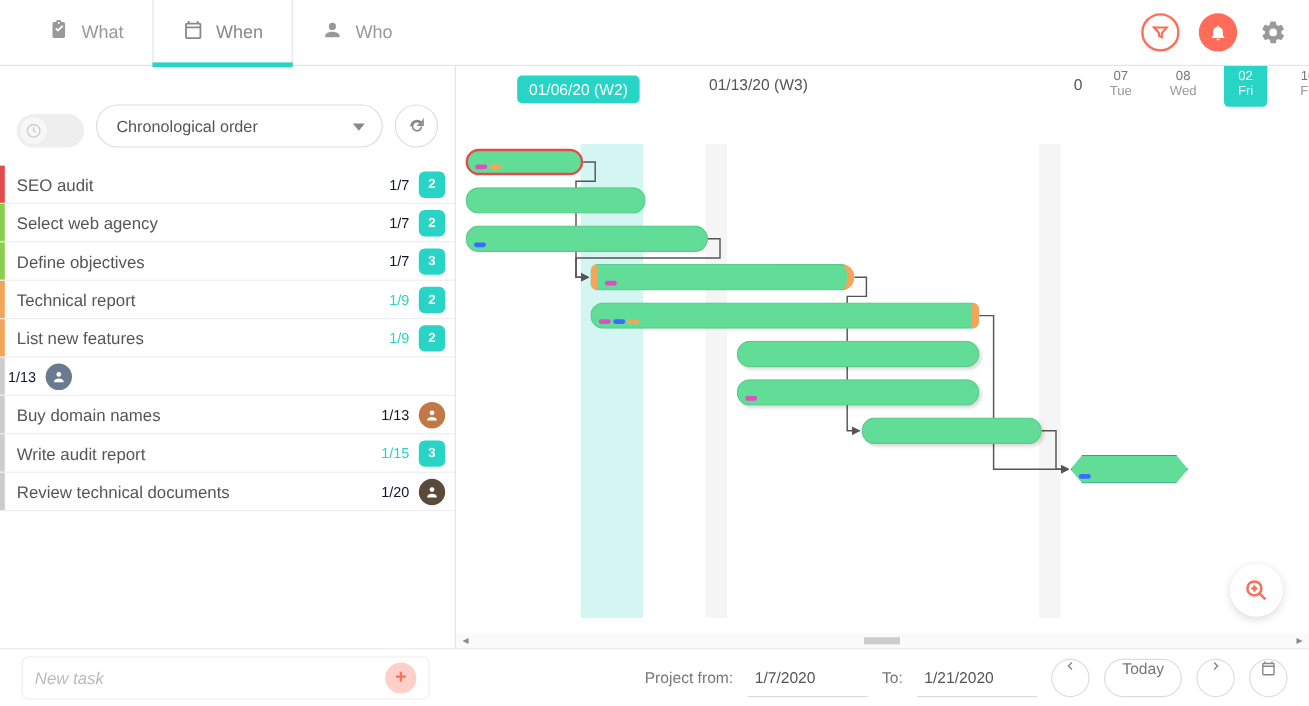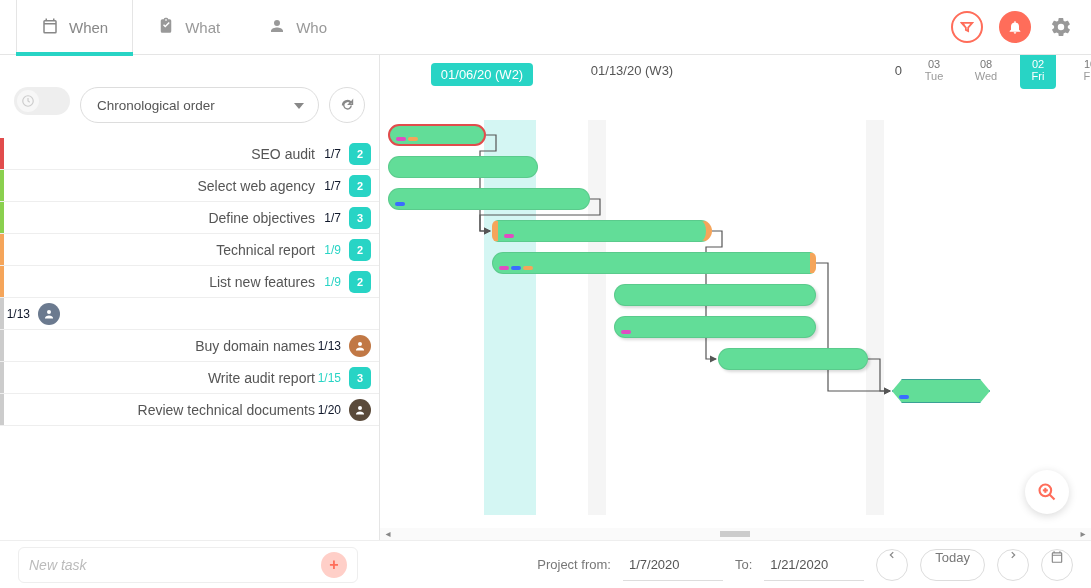--- a/index.html
+++ b/index.html
@@ -71,21 +71,21 @@
   }
   .sidebar {
     width: 380px;
     border-right: 1px solid #e5e5e5;
     padding: 20px 0 0 0;
     display: flex;
     flex-direction: column;
   }
   .sidebar-controls {
     display: flex;
-    align-items: flex-start;
+    align-items: flex-end;
     gap: 10px;
     padding: 12px 14px 15px;
   }
   .toggle {
     width: 56px; height: 28px;
     border-radius: 16px;
     background: #eee;
     position: relative;
   }
   .toggle::before {
@@ -130,21 +130,21 @@
   }
   .task-row {
     height: 32px;
     display: flex;
     align-items: center;
     padding-right: 8px;
     border-bottom: 1px solid #eee;
     font-size: 14px;
   }
   .task-row .stripe { width: 4px; height: 100%; }
-  .task-row .name { flex:1; padding-left: 10px; color:#555;text-align:right; }
+  .task-row .name { flex:1; padding-left: 10px; color:#555; }
   .task-row .date { color:#0f172a; font-size:12px; margin-right:8px; min-width:26px; text-align:right;}
   .task-row .date.due { color:#28d4c5; }
   .task-row .badge {
     width:22px; height:22px; border-radius:5px;
     background:#28d4c5; color:#fff;
     display:flex; align-items:center; justify-content:center;
     font-size:11px; font-weight:bold;
   }
   .task-row .avatar {
     width:22px; height:22px; border-radius:50%;
@@ -277,35 +277,35 @@
     border:1px solid #ddd; border-radius:16px;
     display:flex; align-items:flex-start;
     color:#777; cursor:pointer;
   }
   .pill.icon-only { padding:0; width:32px; justify-content:center;}
 </style>
 </head>
 <body>
 
 <div class="topbar">
+  <div class="tab">
+    <span class="icon">
+      <svg width="18" height="18" viewBox="0 0 24 24" fill="#999">
+          <path d="M17 3h-2a2 2 0 0 0-2-2h-2a2 2 0 0 0-2 2H7a2 2 0 0 0-2 2v14a2 2 0 0 0 2 2h10a2 2 0 0 0 2-2V5a2 2 0 0 0-2-2zm-6 0h2v2h-2zm0 11l-3-3 1.4-1.4L11 11.2l4.6-4.6L17 8z"></path>
+        </svg>
+    </span>
+    <span>What</span>
+  </div>
   <div class="tab active">
     <span class="icon">
       <svg width="18" height="18" viewBox="0 0 24 24" fill="#888">
           <path d="M19 4h-1V2h-2v2H8V2H6v2H5a2 2 0 0 0-2 2v14a2 2 0 0 0 2 2h14a2 2 0 0 0 2-2V6a2 2 0 0 0-2-2zm0 16H5V10h14zm0-12H5V6h14z"></path>
         </svg>
     </span>
     <span>When</span>
-  </div>
-  <div class="tab">
-    <span class="icon">
-      <svg width="18" height="18" viewBox="0 0 24 24" fill="#999">
-          <path d="M17 3h-2a2 2 0 0 0-2-2h-2a2 2 0 0 0-2 2H7a2 2 0 0 0-2 2v14a2 2 0 0 0 2 2h10a2 2 0 0 0 2-2V5a2 2 0 0 0-2-2zm-6 0h2v2h-2zm0 11l-3-3 1.4-1.4L11 11.2l4.6-4.6L17 8z"></path>
-        </svg>
-    </span>
-    <span>What</span>
   </div>
   <div class="tab">
     <span class="icon">
       <svg width="18" height="18" viewBox="0 0 24 24" fill="#999">
           <path d="M12 12a4 4 0 1 0-4-4 4 4 0 0 0 4 4zm0 2c-3 0-8 1.5-8 4.5V20h16v-1.5c0-3-5-4.5-8-4.5z"></path>
         </svg>
     </span>
     <span>Who</span>
   </div>
   <div class="topbar-right">
@@ -426,21 +426,21 @@
       <div style="flex:1;">
         <div class="chart-header" id="weeks-header">
             <div style="display: flex; height: 27px;">
               <div class="week current" style="width: 226px;"><span class="label">01/06/20 (W2)</span></div>
               <div class="week" style="width: 278px;"><span class="label">01/13/20 (W3)</span></div>
               <div class="week" style="flex: 1 1 0%;"><span class="label"></span></div>
               <div class="right-val">0</div>
             </div>
             <div class="day-headers" style="position: relative; height: 38px;">
               <div class="daycell">
-                <div class="dn">03</div>
+                <div class="dn">07</div>
                 <div class="dd">Tue</div>
               </div>
               <div class="daycell">
                 <div class="dn">08</div>
                 <div class="dd">Wed</div>
               </div>
               <div class="daycell today">
                 <div class="td-box"></div>
                 <div class="dn">02</div>
                 <div class="dd">Fri</div>

